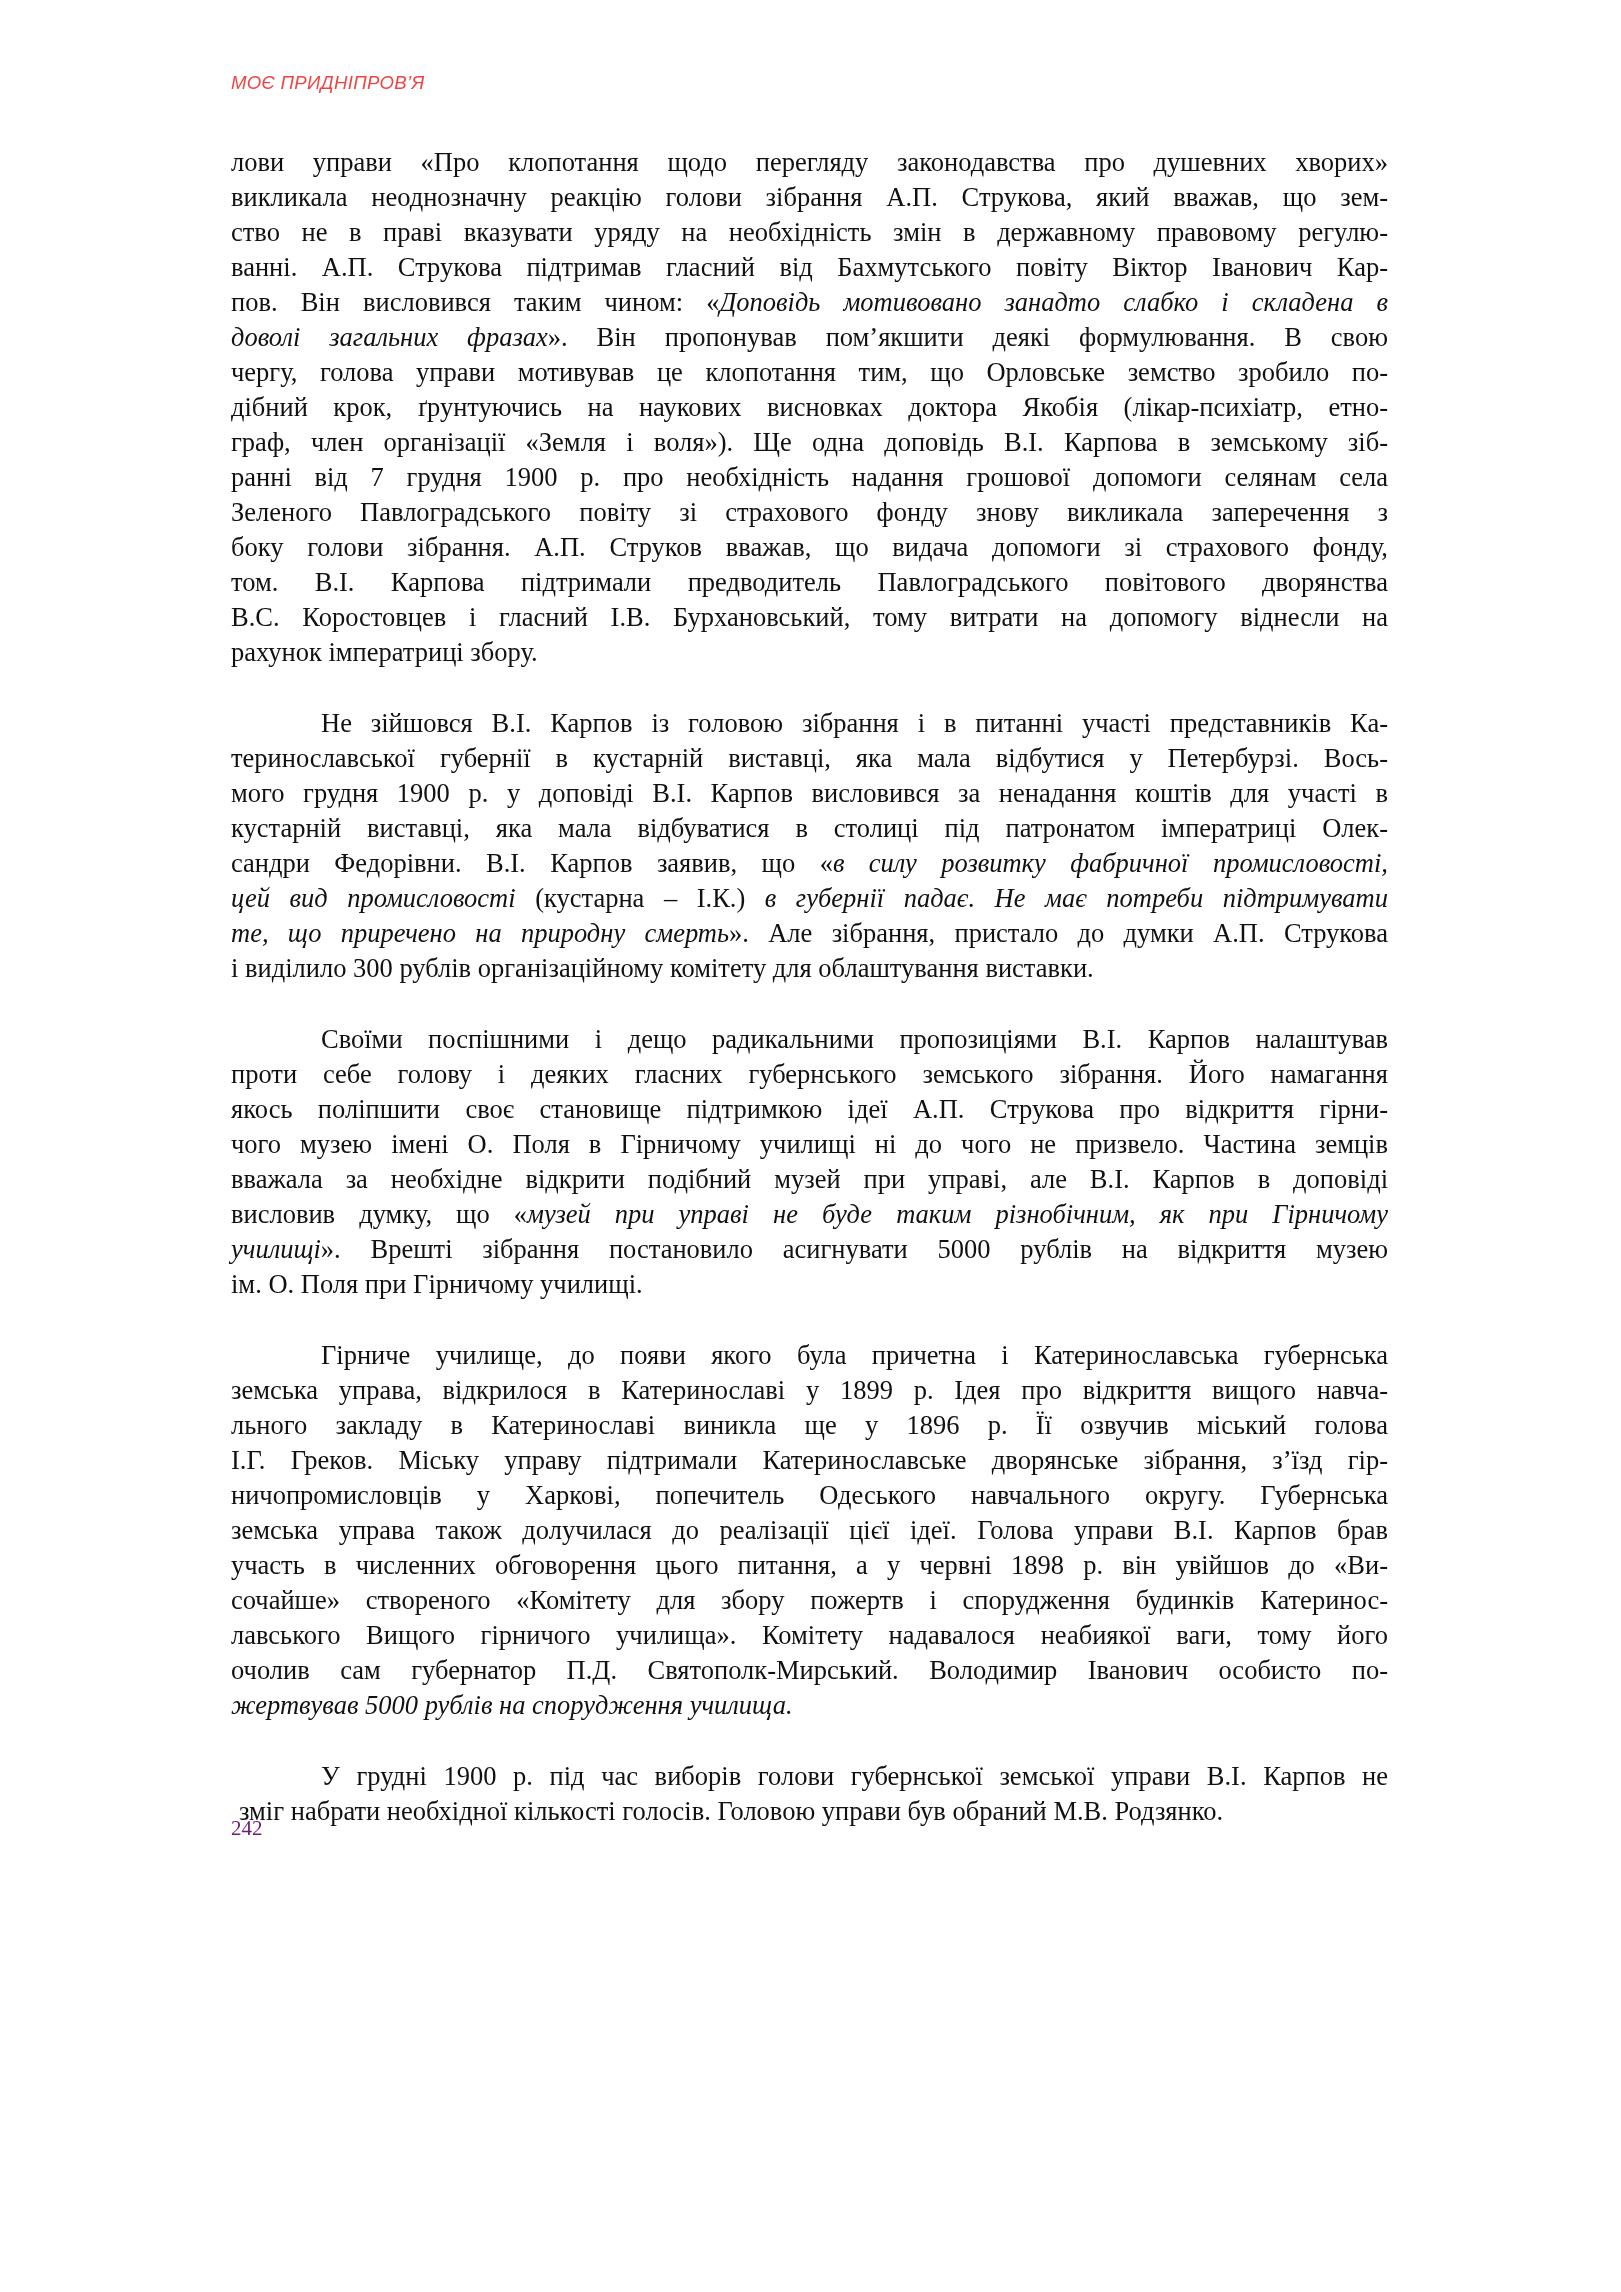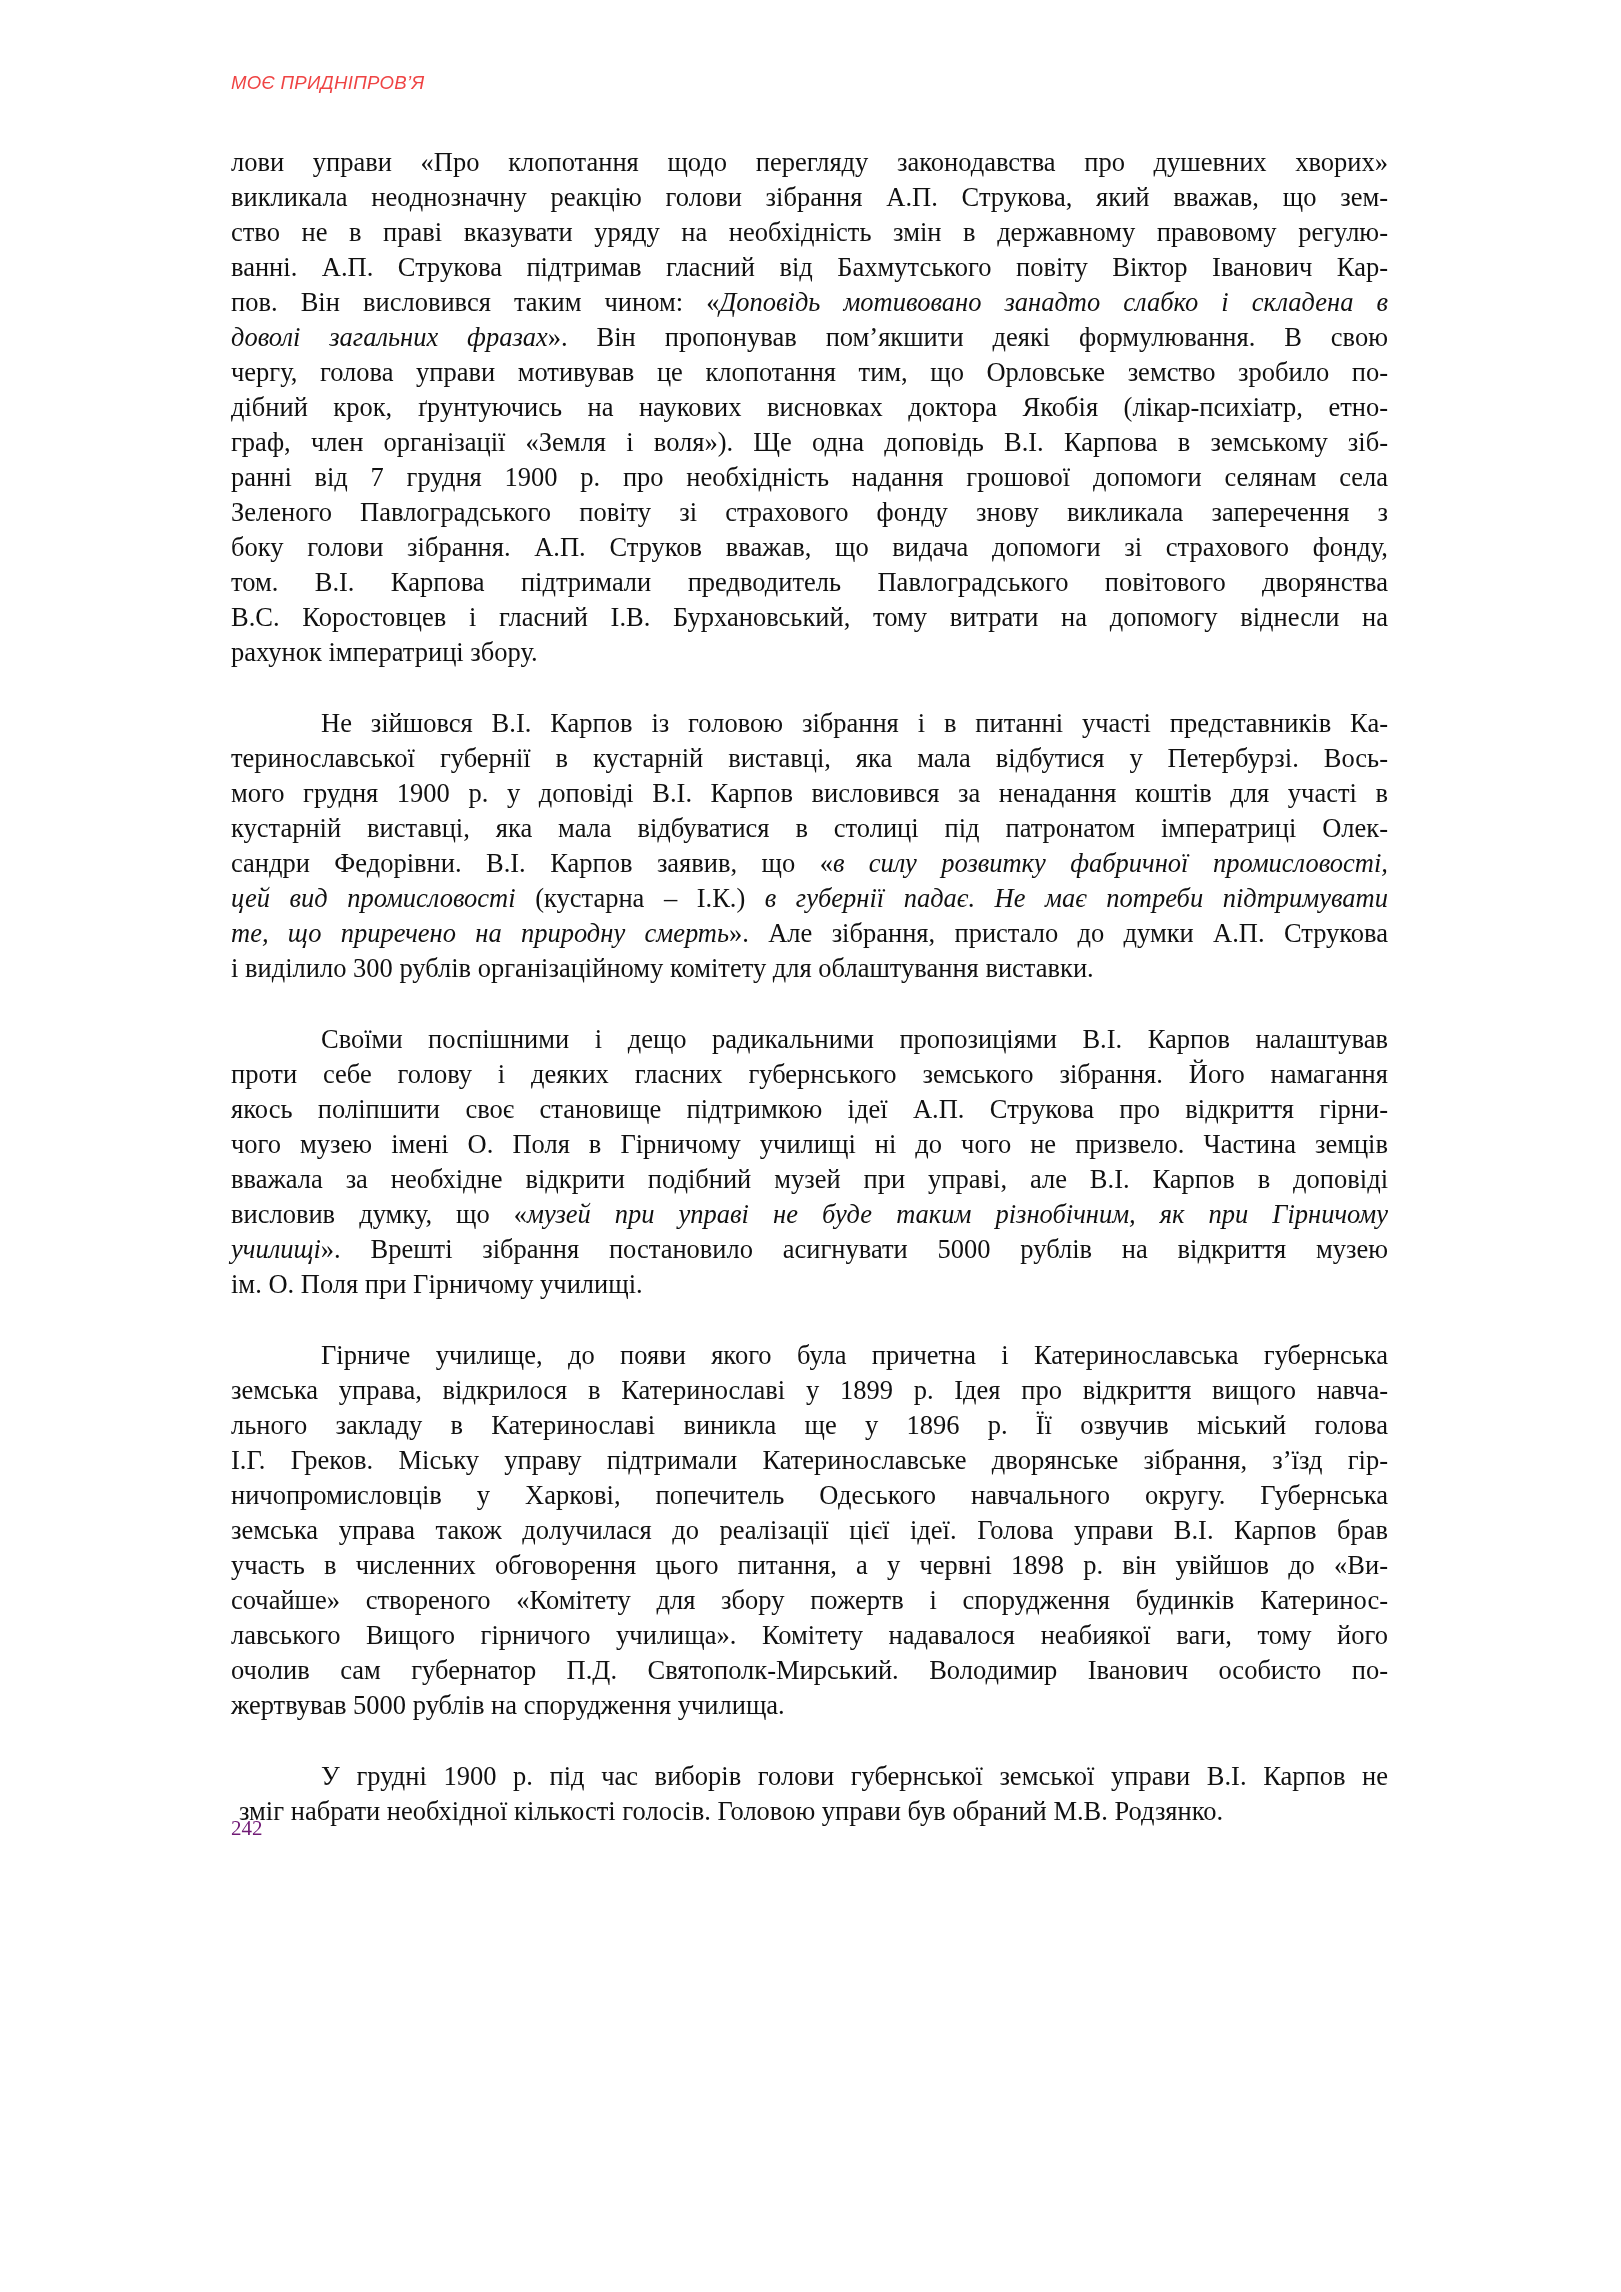--- a/index.html
+++ b/index.html
@@ -154,21 +154,21 @@
       <div class="line">
         <span class="j"><span>сочайше» створеного «Комітету для збору пожертв і спорудження будинків Катеринос-</span></span>
       </div>
       <div class="line">
         <span class="j"><span>лавського Вищого гірничого училища». Комітету надавалося неабиякої ваги, тому його</span></span>
       </div>
       <div class="line">
         <span class="j"><span>очолив сам губернатор П.Д. Святополк-Мирський. Володимир Іванович особисто по-</span></span>
       </div>
       <div class="line last">
-        <span class="j" style="text-align-last: left;"><span>жертвував 5000 рублів на спорудження училища.</span></span>
+        <span class="j" style="text-align-last: left; font-style: italic;"><span>жертвував 5000 рублів на спорудження училища.</span></span>
       </div>
     </div>
     <div>
       <div class="line indent">
         <span class="j"><span>У грудні 1900 р. під час виборів голови губернської земської управи В.І. Карпов не</span></span>
       </div>
       <div class="line last">
         <span class="j" style="text-align-last: left; margin-left: 8px;"><span>зміг набрати необхідної кількості голосів. Головою управи був обраний М.В. Родзянко.</span></span>
       </div>
     </div>

